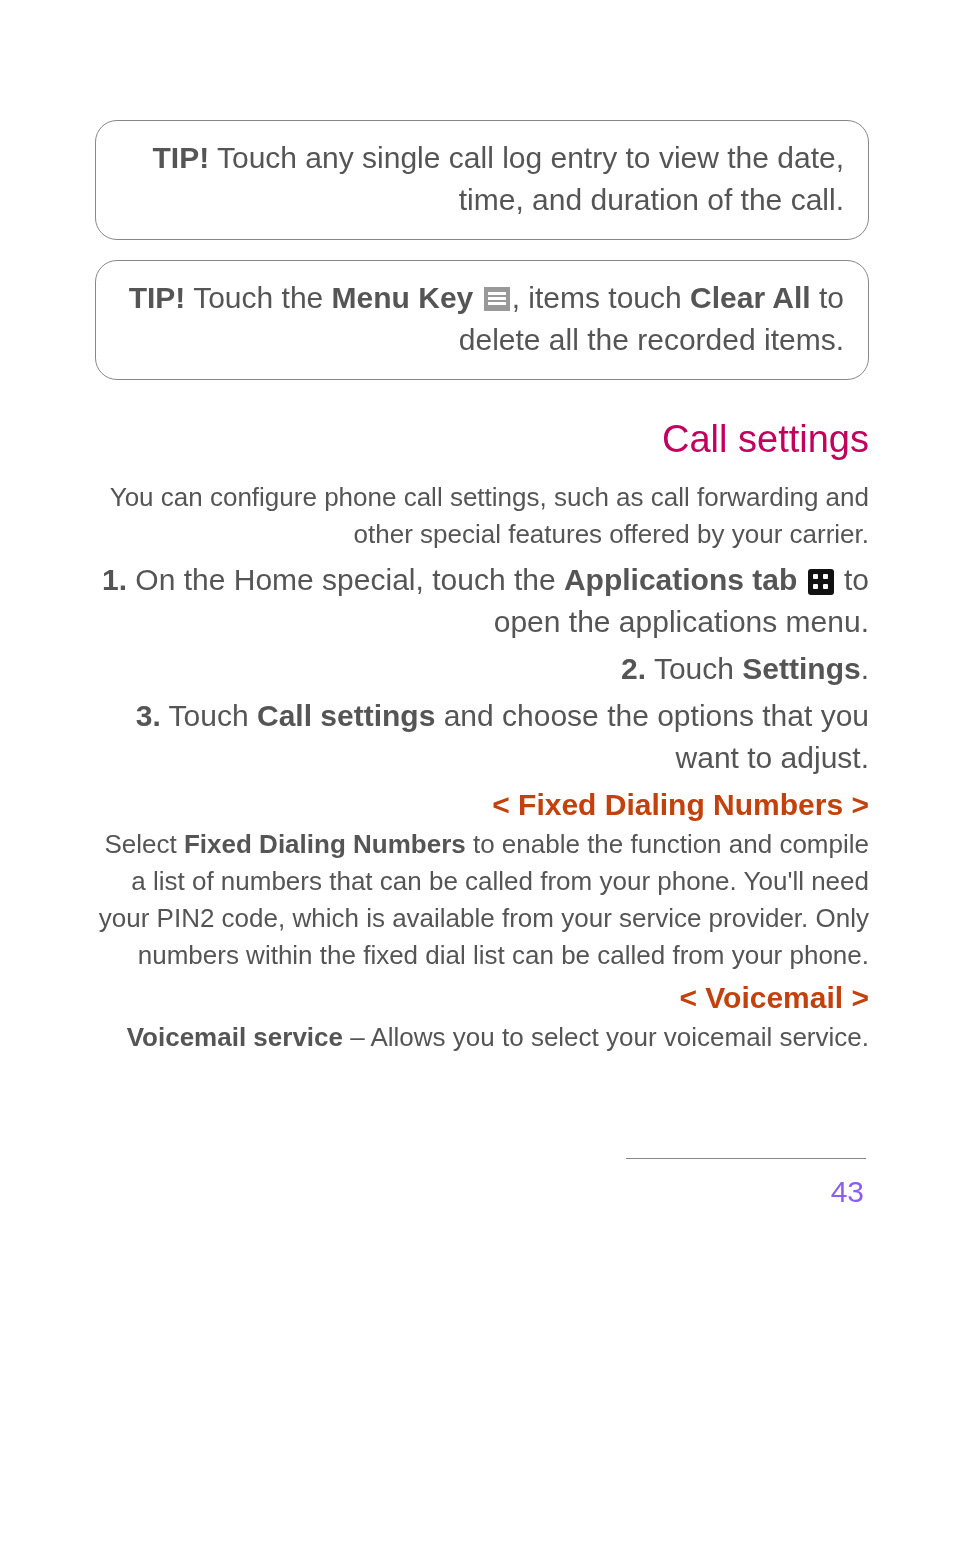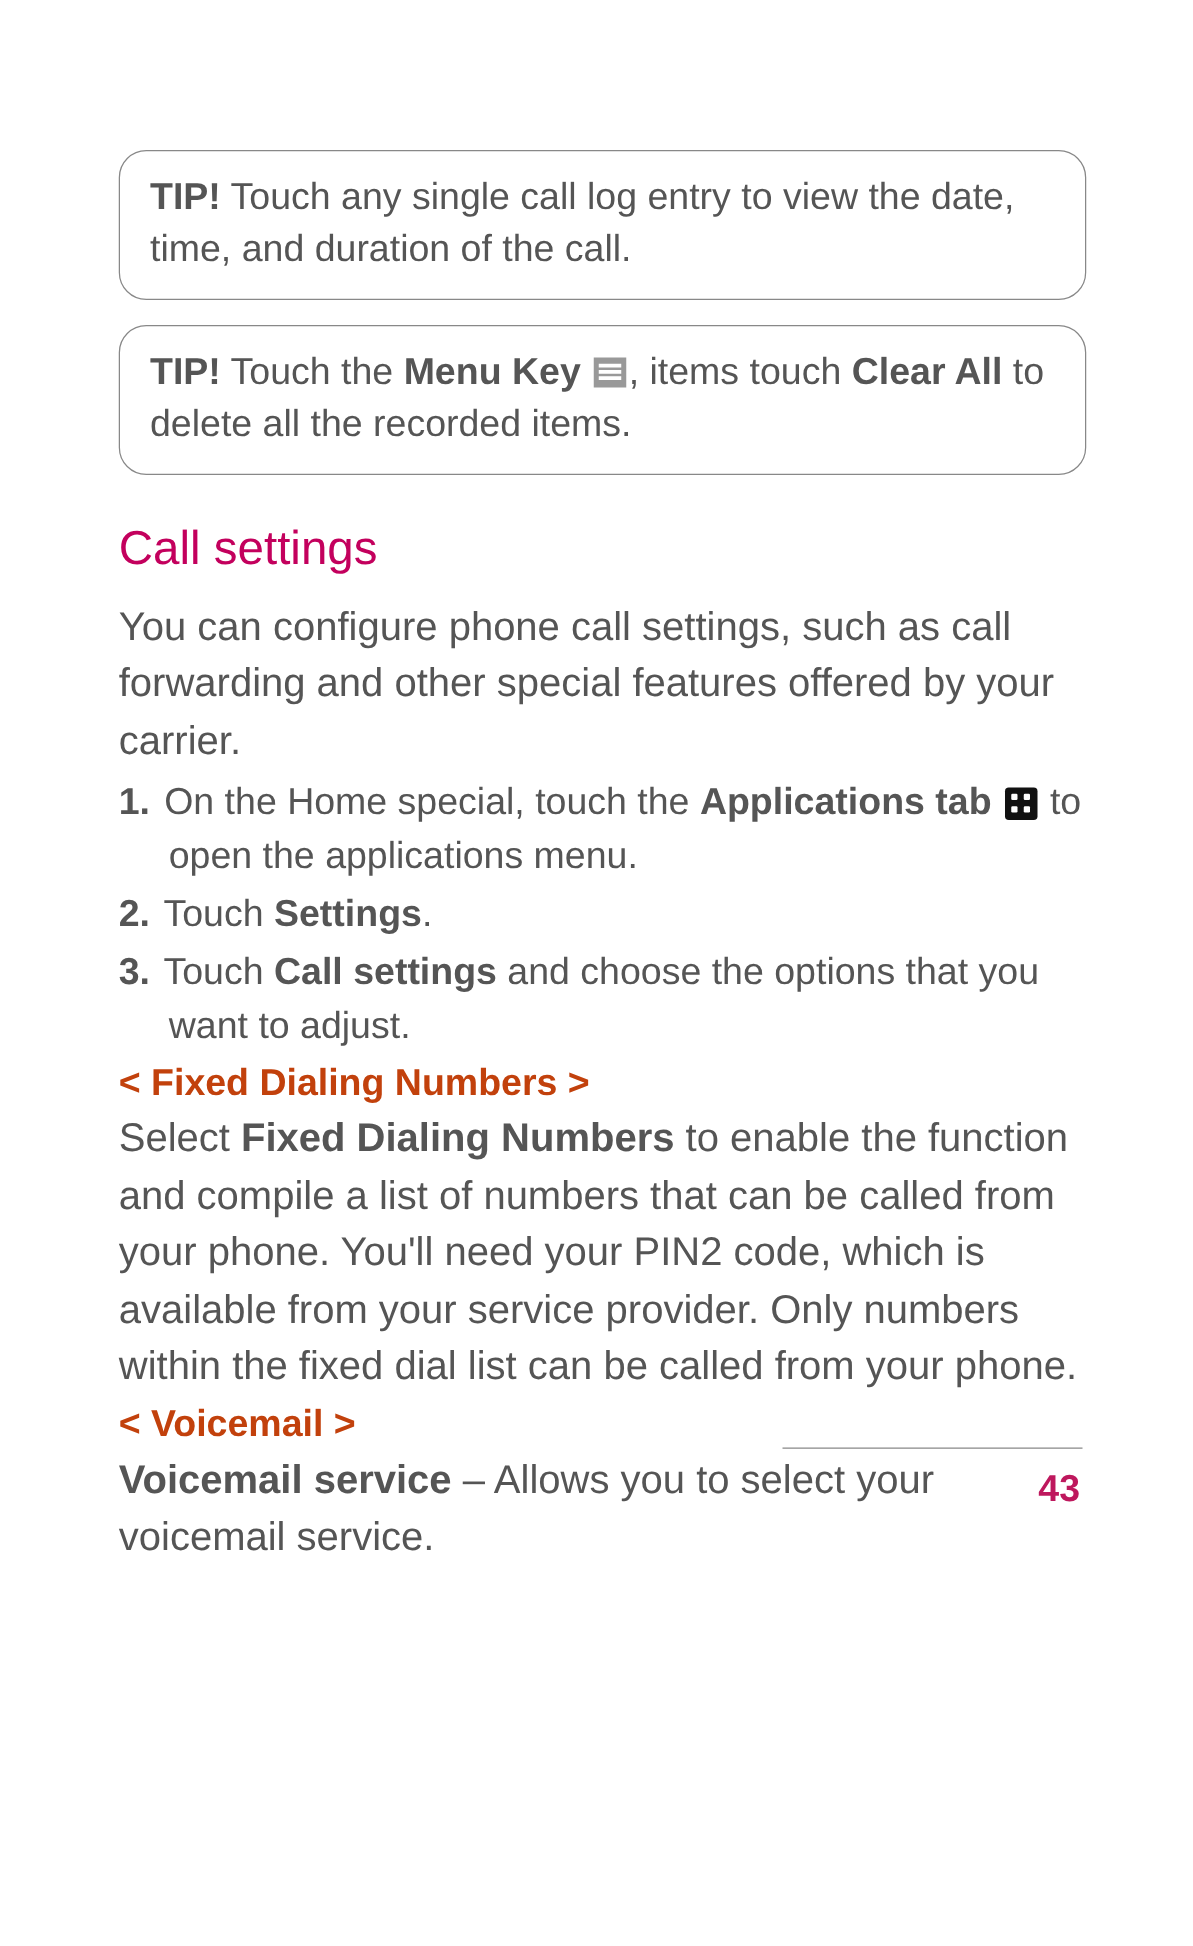--- a/index.html
+++ b/index.html
@@ -12,20 +12,21 @@
     height: 1557px;
     background: #ffffff;
     font-family: "Helvetica Neue", Arial, sans-serif;
     color: #555555;
   }
   .page {
     position: relative;
     width: 954px;
     height: 1279px;
     padding: 120px 85px 0 95px;
+    text-align: right;
   }
   .tip-box {
     border: 1.5px solid #888;
     border-radius: 22px;
     padding: 16px 24px 18px 24px;
     margin-bottom: 20px;
     font-size: 30px;
     line-height: 1.4;
     color: #555;
     font-weight: 300;
@@ -35,21 +36,21 @@
     color: #555;
   }
   .section-heading {
     font-size: 38px;
     font-weight: 400;
     color: #c3005d;
     margin-top: 38px;
     margin-bottom: 18px;
   }
   .body-text {
-    font-size: 32px;
+    font-size: 26px;
     line-height: 1.42;
     color: #555;
     font-weight: 300;
     margin-bottom: 6px;
   }
   .body-text b, .body-text strong, .list b, .list strong, .subheading {
     font-weight: 700;
     color: #555;
   }
   .list {
@@ -117,22 +118,22 @@
     height: 5px;
     background: #fff;
     box-shadow: 10px 0 0 #fff, 0 10px 0 #fff, 10px 10px 0 #fff;
     border-radius: 1px;
   }
   .page-number {
     position: absolute;
     bottom: 70px;
     right: 90px;
     font-size: 30px;
-    color: #be185d;
-    font-weight: 700;
+    color: #8b5cf6;
+    font-weight: 400;
   }
   .page-number-line {
     position: absolute;
     bottom: 120px;
     right: 88px;
     width: 240px;
     height: 1px;
     background: #888;
   }
 </style>

